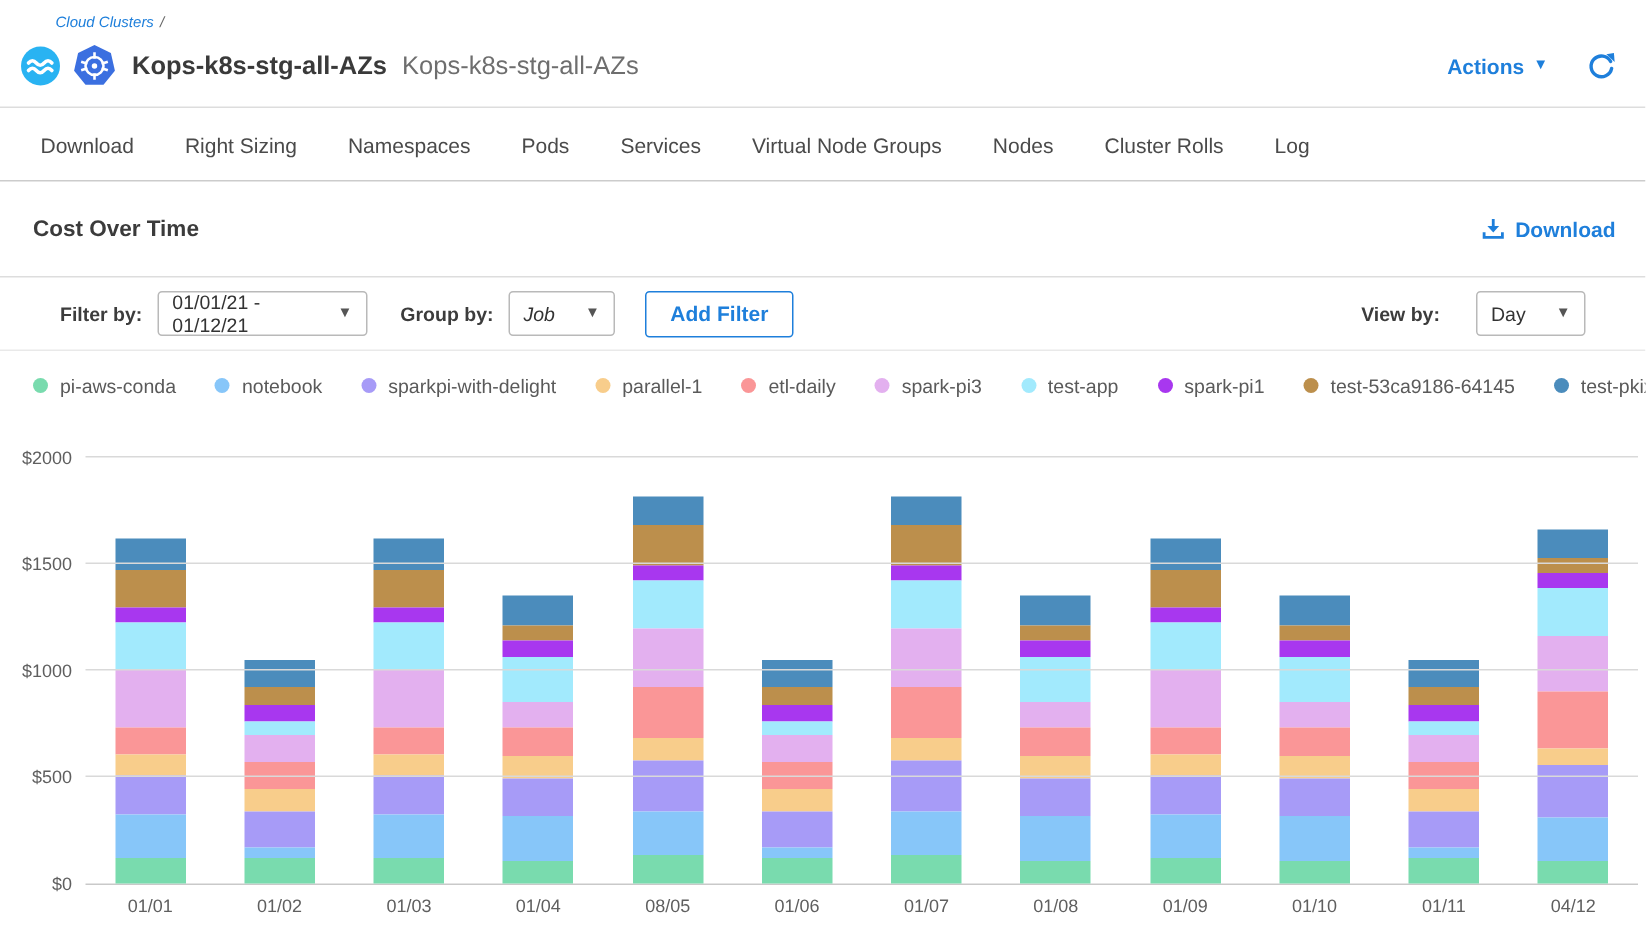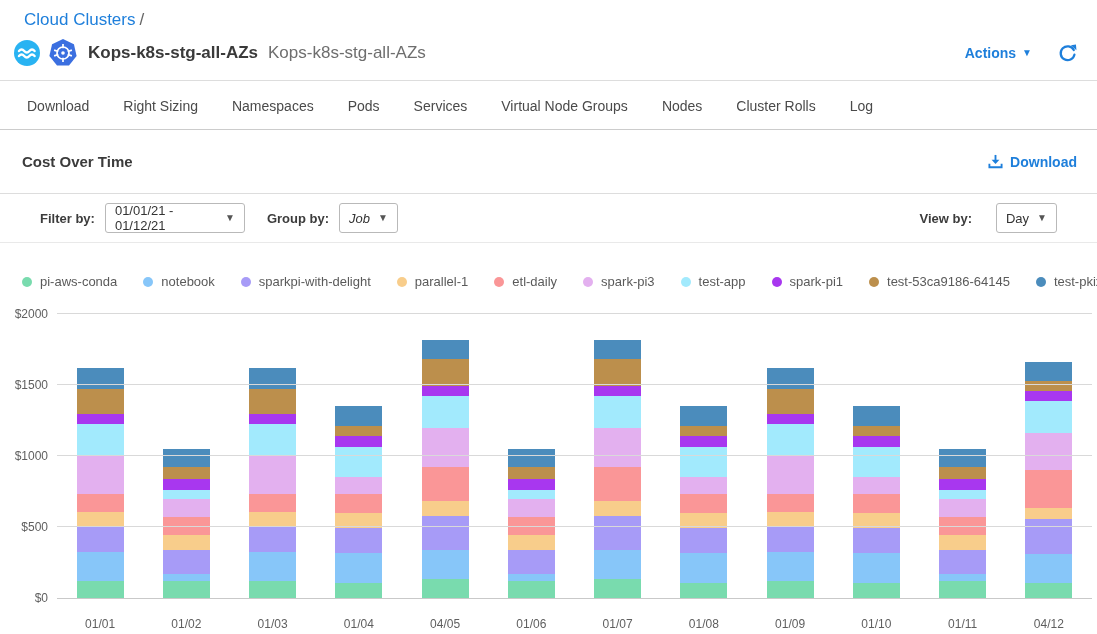--- a/index.html
+++ b/index.html
@@ -1,20 +1,20 @@
 <!DOCTYPE html>
 <html><head>
 <meta charset="utf-8">
 <style>
   * { margin:0; padding:0; box-sizing:border-box; }
   html,body { width:1097px; height:634px; background:#fff; overflow:hidden;
     font-family:"Liberation Sans","DejaVu Sans",sans-serif; color:#3c3c3c; }
 
   
-  .breadcrumb { padding:10px 20px 0 24px; font-size:17px; }
+  .breadcrumb { padding:10px 20px 0 37px; font-size:10px;font-style:italic; }
   .breadcrumb a { color:#1e7fdb; text-decoration:none; cursor:pointer; }
   .breadcrumb .sep { color:#666; margin-left:4px; }
 
   .title-row { display:flex; align-items:center; padding:6px 20px 0 14px; height:40px; }
   .icon-ocean { width:26px; height:26px; border-radius:50%; background:#29b3f2;
     display:flex; align-items:center; justify-content:center; flex:0 0 auto; }
   .icon-k8s { width:30px; height:30px; margin-left:8px; flex:0 0 auto; position:relative; }
   .page-title { font-size:17px; font-weight:bold; color:#3a3a3a; margin-left:10px; }
   .page-subtitle { font-size:17px; color:#6e6e6e; margin-left:10px; }
   .title-right { margin-left:auto; display:flex; align-items:center; gap:26px; }
@@ -36,49 +36,49 @@
   .section-title { font-size:15px; font-weight:bold; color:#3b3b3b; }
   .download-btn { color:#1e7fdb; font-weight:bold; font-size:14px; cursor:pointer;
     display:flex; align-items:center; gap:7px; }
 
   
   .filter-row { display:flex; align-items:center; height:49px; padding:0 40px;
     border-bottom:1px solid #e9e9e9; }
   .flabel { font-size:13px; font-weight:bold; color:#3c3c3c; }
   .selectbox { display:flex; align-items:center; justify-content:flex-end;
     border:1px solid #b9b9b9; border-radius:3px; height:30px; padding:0 9px;
-    font-size:13px; color:#333; cursor:pointer; background:#fff; gap:8px; }
+    font-size:13px; color:#333; cursor:pointer; background:#fff; gap:20px; }
   .selectbox .caret { color:#555; }
   .sel-date { width:140px; margin-left:10px; }
   .sel-job  { margin-left:10px;font-style:italic; }
   .sel-day  { margin-left:24px; }
   .grp { margin-left:22px; }
   .add-filter { margin-left:20px; height:31px; padding:0 16px; background:#fff;
     border:1px solid #1e7fdb; border-radius:3px; color:#1e7fdb; font-weight:bold;
     font-size:14px; cursor:pointer; }
   .filter-right { margin-left:auto; display:flex; align-items:center; }
 
   
-  .legend-row { display:flex; align-items:flex-end; flex-wrap:nowrap; gap:26px;
+  .legend-row { display:flex; align-items:center; flex-wrap:nowrap; gap:26px;
     height:46px; padding:0 22px; }
   .legend-item { display:flex; align-items:center; gap:8px; cursor:pointer; }
   .legend-dot { width:10px; height:10px; border-radius:50%; flex:0 0 auto; }
   .legend-label { font-size:13px; color:#5a5a5a; white-space:nowrap; }
 
   
   .chart { margin:4px 5px 0 57px; }
   .plot { position:relative; height:306px; border-bottom:1px solid #c9c9c9; }
   .gridline { position:absolute; left:0; right:0; height:1px; background:#d9d9d9; }
   .ytick { position:absolute; left:-57px; width:48px; text-align:right;
     font-size:12px; color:#5f5f5f; }
   .bars { position:absolute; left:0; right:0; top:0; bottom:0; display:flex; }
   .bar-col { flex:1 1 0; display:flex; align-items:flex-end; justify-content:center; }
   .bar { width:47px; display:flex; flex-direction:column-reverse; }
   .seg { width:100%; }
-  .xlabels { display:flex; margin-top:18px; }
+  .xlabels { display:flex; margin-top:7px; }
   .xtick { flex:1 1 0; text-align:center; font-size:12px; color:#5f5f5f; }
 </style>
 </head>
 <body>
 
 <div class="breadcrumb">
   <a>Cloud Clusters</a><span class="sep">/</span>
 </div>
 
 <div class="title-row">
@@ -148,20 +148,21 @@
   <span class="flabel">Filter by:</span>
   <span class="selectbox sel-date">
     <span>01/01/21 - 01/12/21</span>
     <span class="caret">▼</span>
   </span>
   <span class="flabel grp">Group by:</span>
   <span class="selectbox sel-job">
     <span>Job</span>
     <span class="caret">▼</span>
   </span>
+  <button class="add-filter">Add Filter</button>
   <span class="filter-right">
     <span class="flabel">View by:</span>
     <span class="selectbox sel-day">
       <span>Day</span>
       <span class="caret">▼</span>
     </span>
   </span>
 </div>
 
 <div class="legend-row" id="legend">
@@ -387,21 +388,21 @@
       <div class="gridline" style="bottom: 213px;"></div>
       <div class="ytick" style="bottom: 206px;">$1500</div>
       <div class="gridline" style="bottom: 284px;"></div>
       <div class="ytick" style="bottom: 277px;">$2000</div>
     </div>
   <div class="xlabels" id="xlabels">
       <div class="xtick">01/01</div>
       <div class="xtick">01/02</div>
       <div class="xtick">01/03</div>
       <div class="xtick">01/04</div>
-      <div class="xtick">04/05</div>
+      <div class="xtick">08/05</div>
       <div class="xtick">01/06</div>
       <div class="xtick">01/07</div>
       <div class="xtick">01/08</div>
       <div class="xtick">01/09</div>
       <div class="xtick">01/10</div>
       <div class="xtick">01/11</div>
       <div class="xtick">04/12</div>
     </div>
 </div>
 

